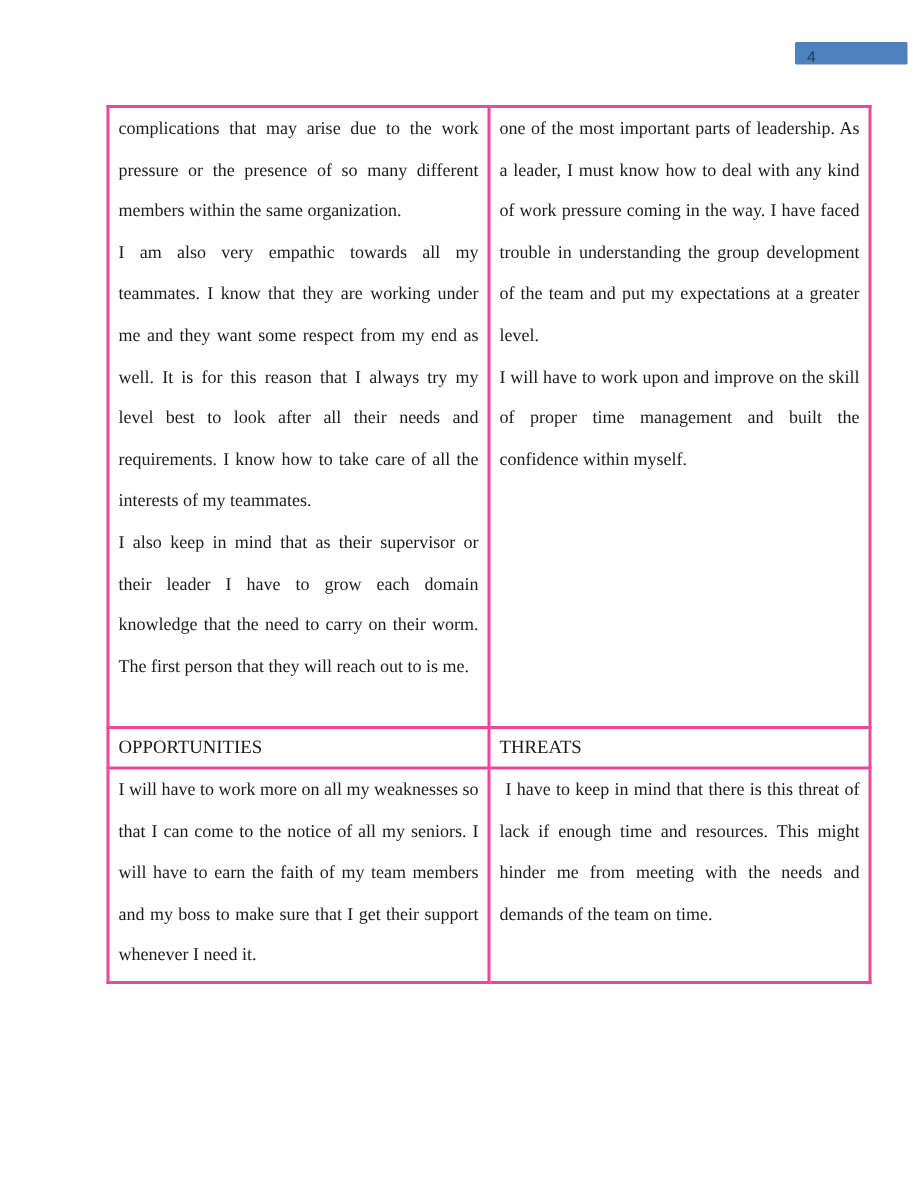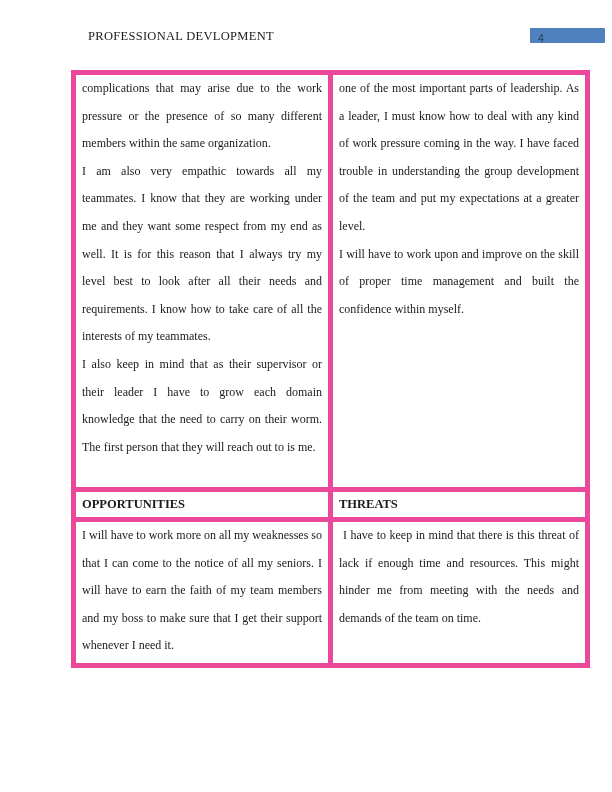--- a/index.html
+++ b/index.html
@@ -44,50 +44,49 @@
   }
   table.swot {
     position: absolute;
     left: 71px;
     top: 70px;
     width: 481px;
     border-collapse: collapse;
     table-layout: fixed;
   }
   table.swot td {
-    border: 5px solid #ec4899;
+    border: 2px solid #ec4899;
     vertical-align: top;
     padding: 0 6px;
     width: 240px;
   }
   tr.row-content-1 td { height: 412px; }
   tr.row-header td {
     height: 25px;
     vertical-align: middle;
-    font-weight: bold;
+    font-weight: normal;
     font-size: 12.5px;
   }
   tr.row-content-2 td { height: 141px; margin-left: 24px; }
   table.swot p {
     margin: 0;
     font-size: 12px;
     line-height: 27.6px;
     text-align: justify;
     color: #1a1a1a;
   }
   table.swot p.first-indent {
     text-indent: 4px;
   }
 </style>
 </head>
 <body>
 
 <div class="page">
 
-  <div class="header-title">PROFESSIONAL DEVLOPMENT</div>
 
   <div class="page-number-box">
     <span class="num">4</span>
   </div>
 
   <table class="swot">
     <tbody>
       <tr class="row-content-1">
         <td>
           <p>complications that may arise due to the work pressure or the presence of so many different members within the same organization.</p>

